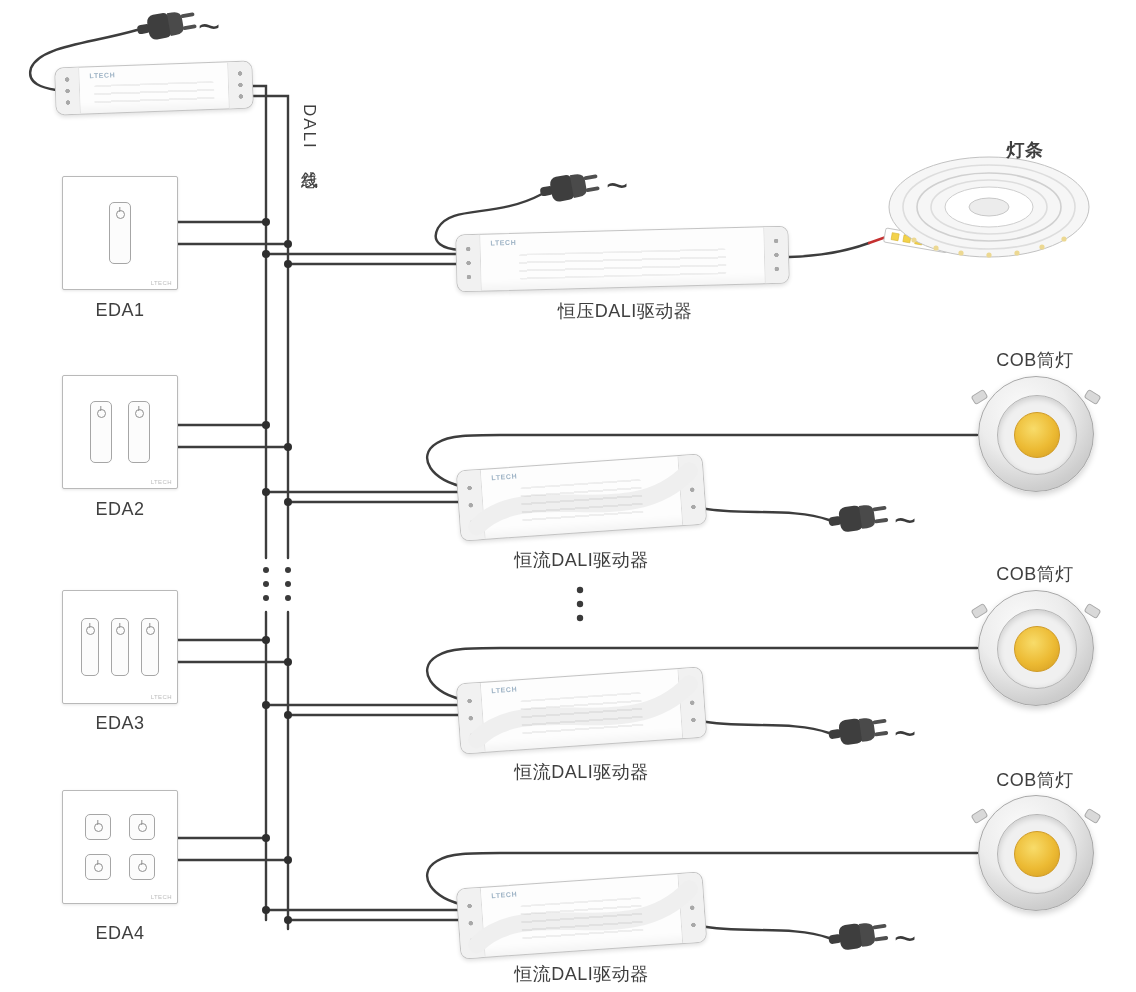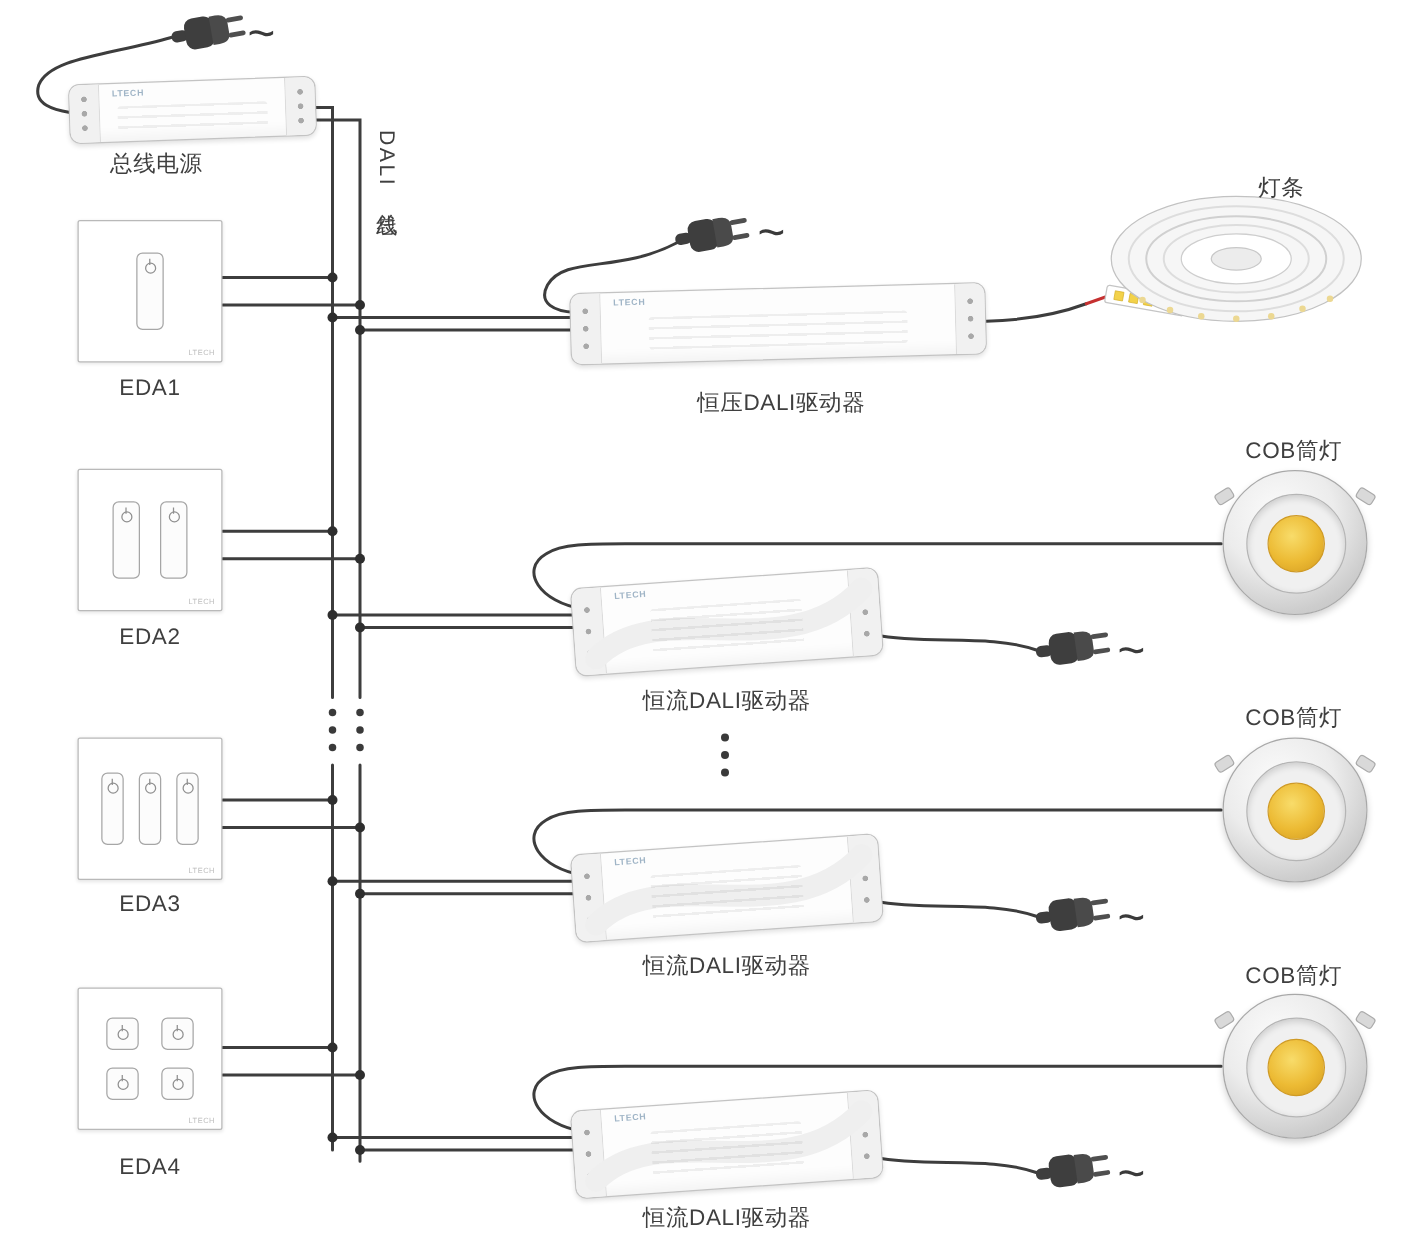--- a/index.html
+++ b/index.html
@@ -154,21 +154,20 @@
   <div class="ac" style="left:894px; top:916px;">~</div>
 
   <div class="device" style="left:55px; top:64px; width:198px; height:48px; transform:rotate(-2deg);">
     <div class="endcap"></div>
     <div class="drv-mid">
       <div class="brand">LTECH</div>
       <div class="print" style="left:14px; right:14px; top:18px; bottom:8px;"></div>
     </div>
     <div class="endcap r"></div>
   </div>
-  <div class="lbl" style="left:30px; top:119px; width:190px;">总线电源</div>
 
   <div class="lbl v" style="left:298px; top:104px; height:130px;">DALI 总线</div>
 
   <div class="panel" style="left:62px; top:176px;">
     <div class="pbtn tall">
         <span class="pwr"></span>
       </div>
     <div class="panel-brand">LTECH</div>
   </div>
   <div class="lbl" style="left:62px; top:300px; width:116px;">EDA1</div>
@@ -218,21 +217,21 @@
   <div class="lbl" style="left:62px; top:923px; width:116px;">EDA4</div>
 
   <div class="device" style="left:456px; top:230px; width:333px; height:58px; transform:rotate(-1.5deg);">
     <div class="endcap"></div>
     <div class="drv-mid">
       <div class="brand">LTECH</div>
       <div class="print"></div>
     </div>
     <div class="endcap r"></div>
   </div>
-  <div class="lbl" style="left:460px; top:310px; width:330px;">恒压DALI驱动器</div>
+  <div class="lbl" style="left:460px; top:299px; width:330px;">恒压DALI驱动器</div>
 
   <svg class="coil" width="222" height="118" viewBox="0 0 222 118">
     <g transform="translate(8,80) rotate(10)">
       <rect width="64" height="14" rx="2" fill="#ffffff" stroke="#c5c5c5"></rect>
       <rect x="7" y="3.5" width="7" height="7" fill="#f3d24a" stroke="#d8b42e" stroke-width="0.6"></rect>
       <rect x="19" y="3.5" width="7" height="7" fill="#f3d24a" stroke="#d8b42e" stroke-width="0.6"></rect>
       <rect x="31" y="3.5" width="7" height="7" fill="#f3d24a" stroke="#d8b42e" stroke-width="0.6"></rect>
       <rect x="43" y="3.5" width="7" height="7" fill="#f3d24a" stroke="#d8b42e" stroke-width="0.6"></rect>
       <rect x="55" y="3.5" width="7" height="7" fill="#f3d24a" stroke="#d8b42e" stroke-width="0.6"></rect>
     </g>
@@ -245,21 +244,21 @@
     <g fill="#ecd892">
       <circle cx="36" cy="92" r="2.6"></circle>
         <circle cx="58" cy="100" r="2.6"></circle>
         <circle cx="83" cy="105" r="2.6"></circle>
       <circle cx="111" cy="107" r="2.6"></circle>
         <circle cx="139" cy="105" r="2.6"></circle>
         <circle cx="164" cy="99" r="2.6"></circle>
       <circle cx="186" cy="91" r="2.6"></circle>
     </g>
   </svg>
-  <div class="lbl" style="left:970px; top:138px; width:110px;">灯条</div>
+  <div class="lbl" style="left:970px; top:138px; width:110px;font-weight:bold;">灯条</div>
 
   <div class="device" style="left:458px; top:462px; width:247px; height:71px; transform:rotate(-4deg);">
     <svg class="scurve" viewBox="0 0 247 71">
       <path d="M14,58 C 70,8 170,78 236,16" stroke="#efefef" stroke-width="18" fill="none" stroke-linecap="round"></path>
     </svg>
     <div class="endcap"></div>
     <div class="drv-mid">
       <div class="brand">LTECH</div>
       <div class="print"></div>
     </div>

